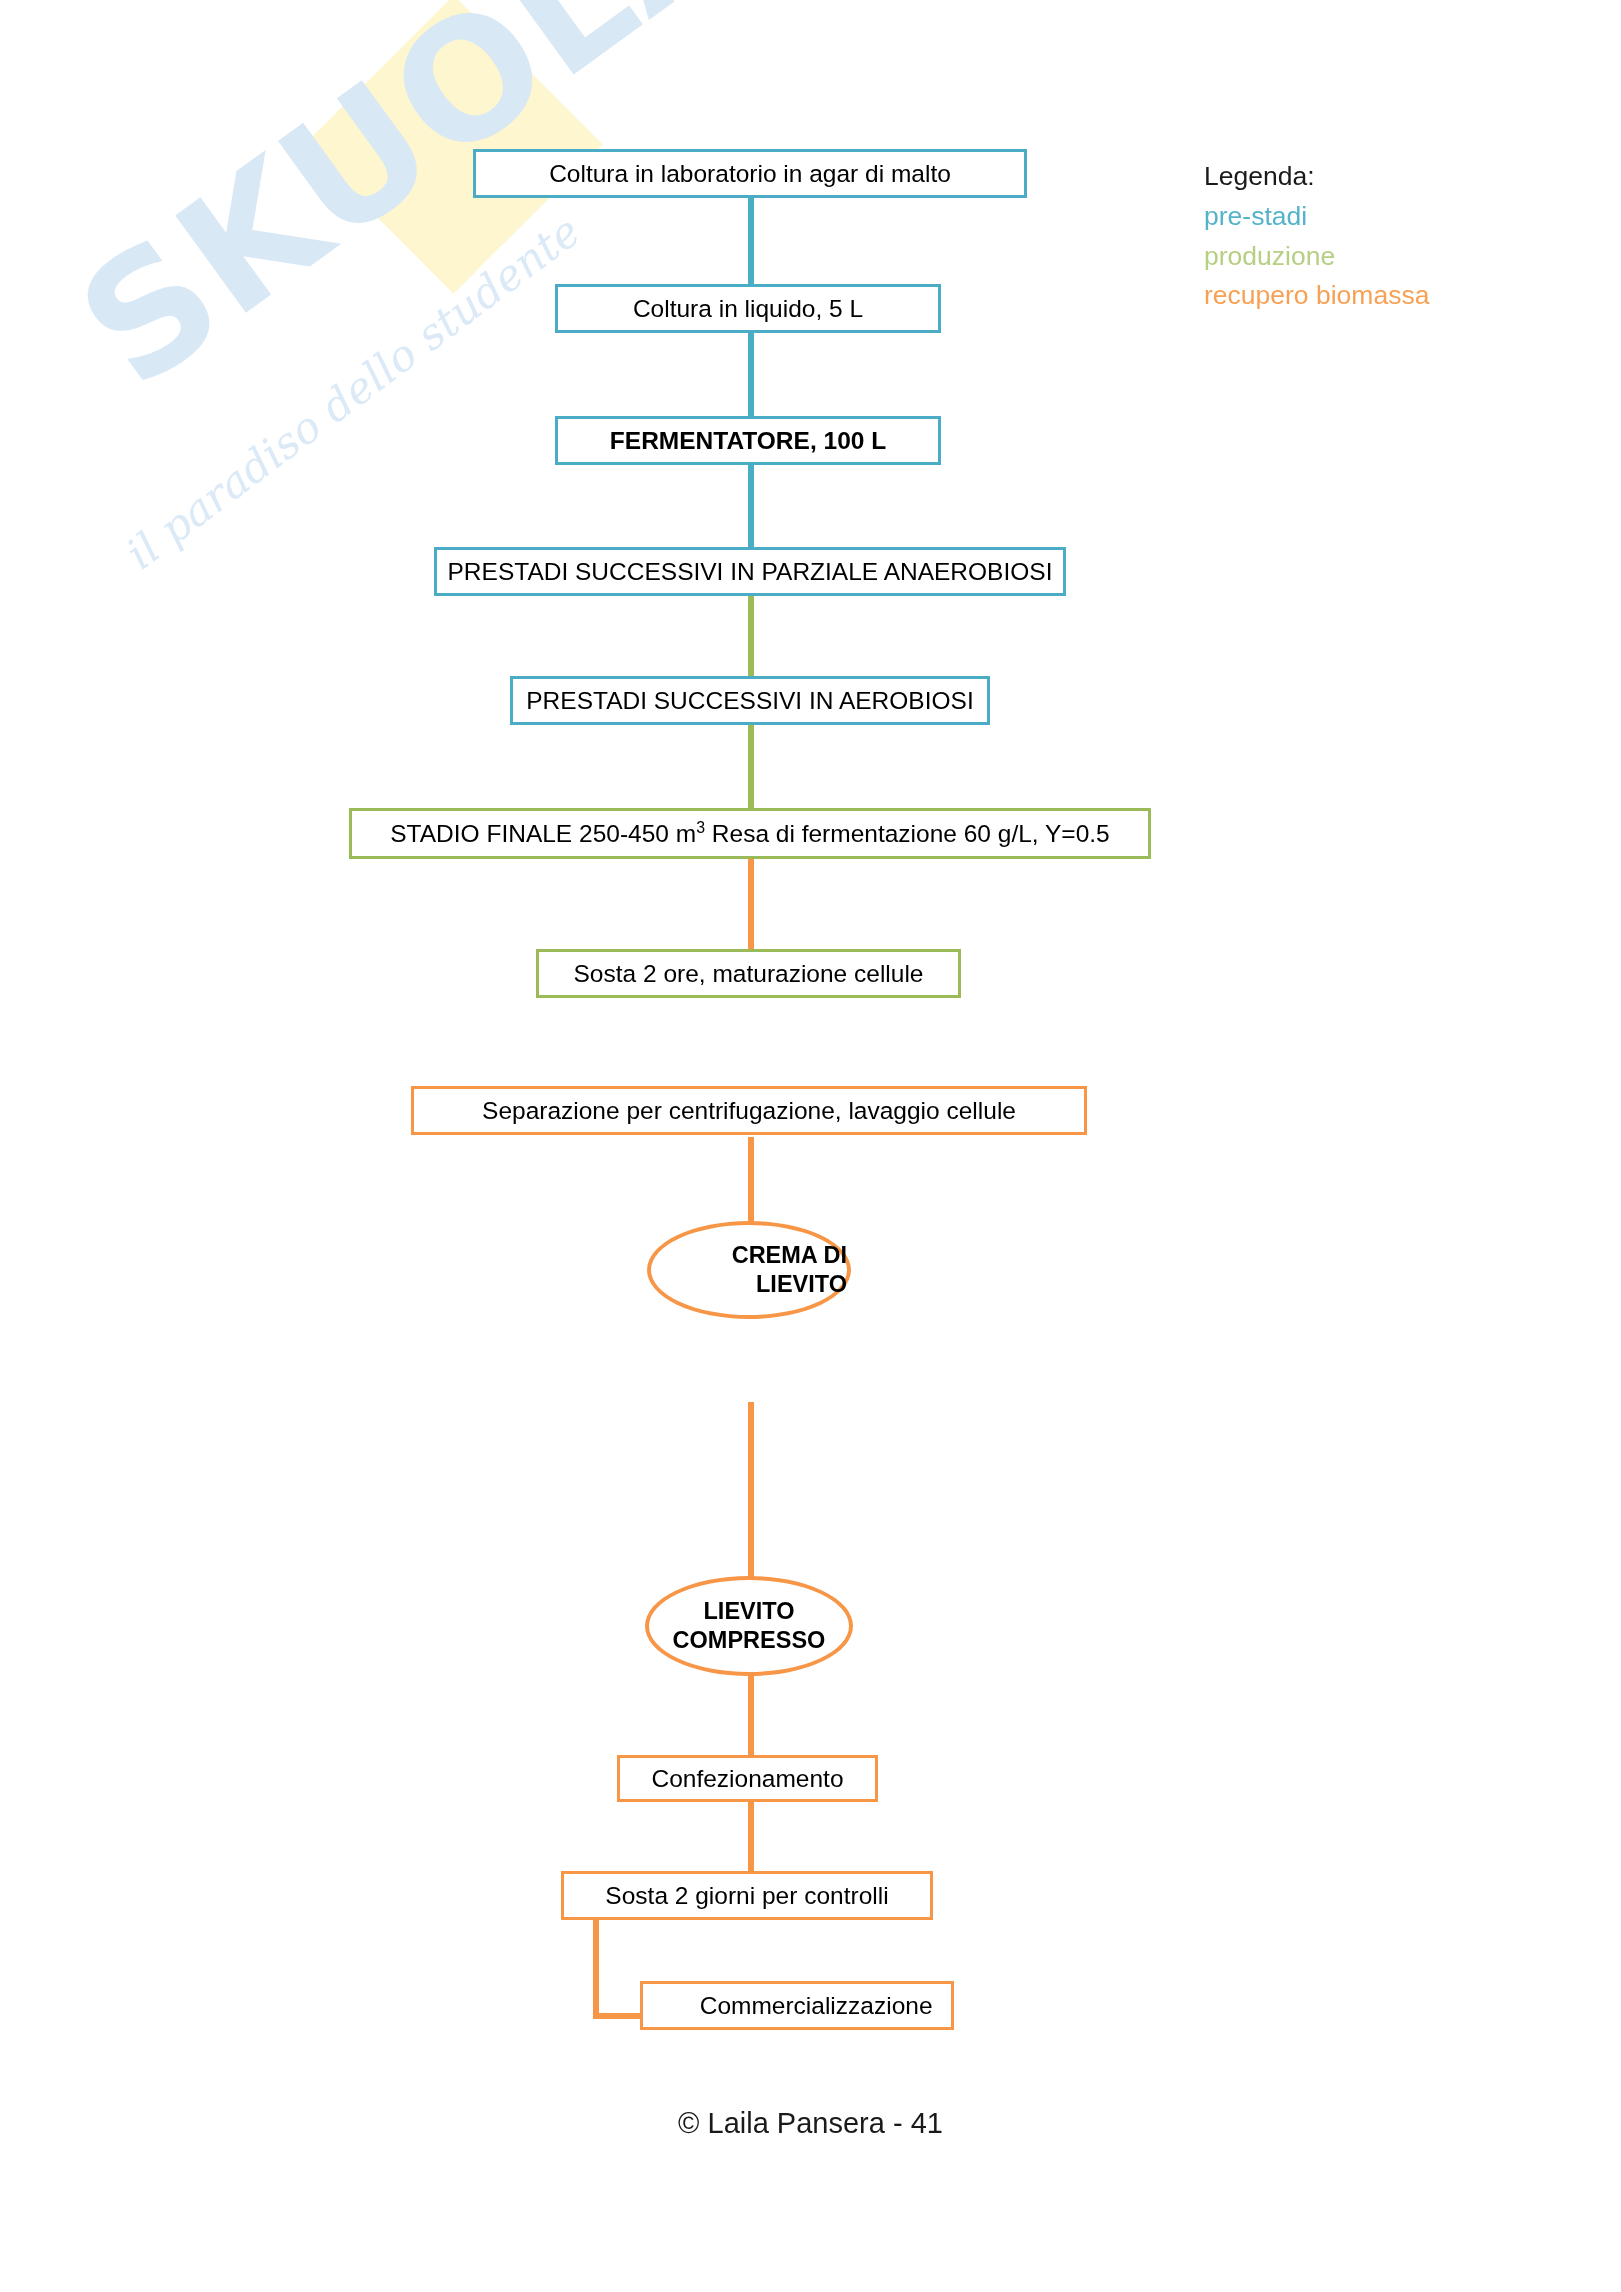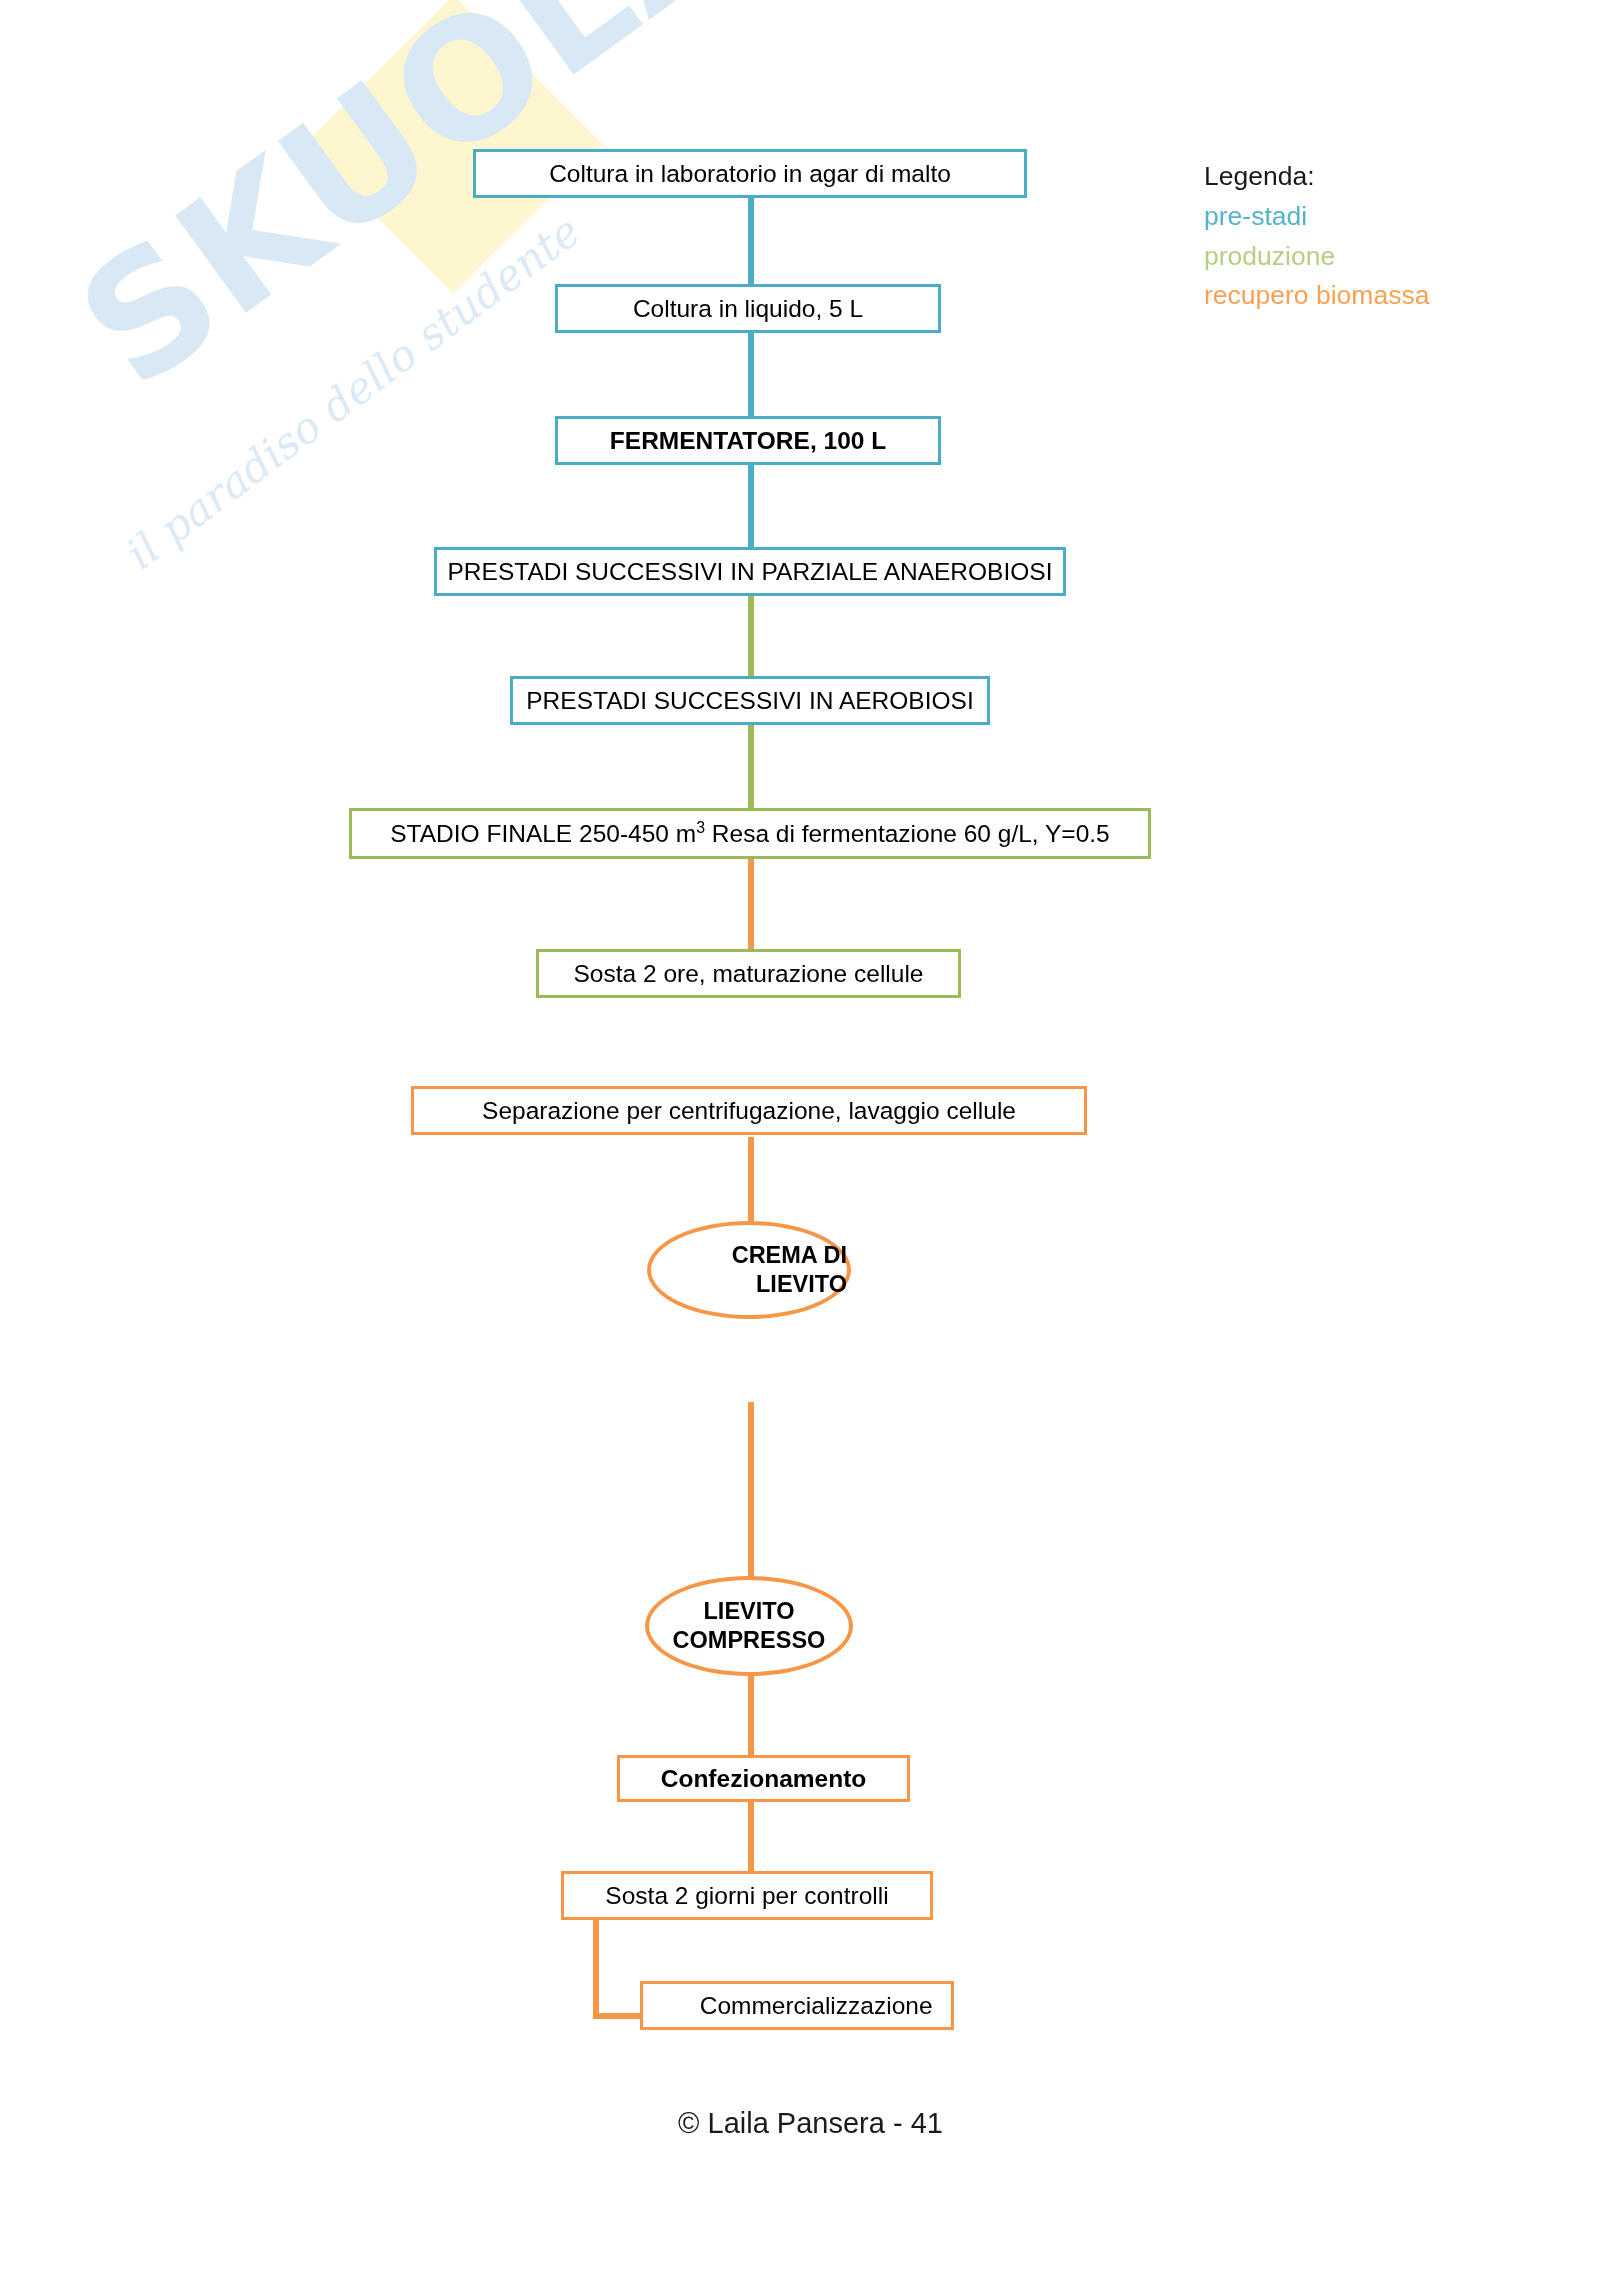--- a/index.html
+++ b/index.html
@@ -201,21 +201,21 @@
 
   <div class="ellipse" style="left:647px; top:1221px; width:204px; height:98px;text-align:right;">
     <span>CREMA DI LIEVITO</span>
   </div>
 
 
   <div class="ellipse" style="left:645px; top:1576px; width:208px; height:100px;">
     <span>LIEVITO COMPRESSO</span>
   </div>
 
-  <div class="node orange" style="left:617px; top:1755px; width:293px; height:47px;font-weight:bold;">
+  <div class="node orange" style="left:617px; top:1755px; width:261px; height:47px;">
     <span>Confezionamento</span>
   </div>
 
   <div class="node orange" style="left:561px; top:1871px; width:372px; height:49px;">
     <span>Sosta 2 giorni per controlli</span>
   </div>
 
   <div class="node orange" style="left:640px; top:1981px; width:314px; height:49px;padding-left:48px;">
     <span>Commercializzazione</span>
   </div>

